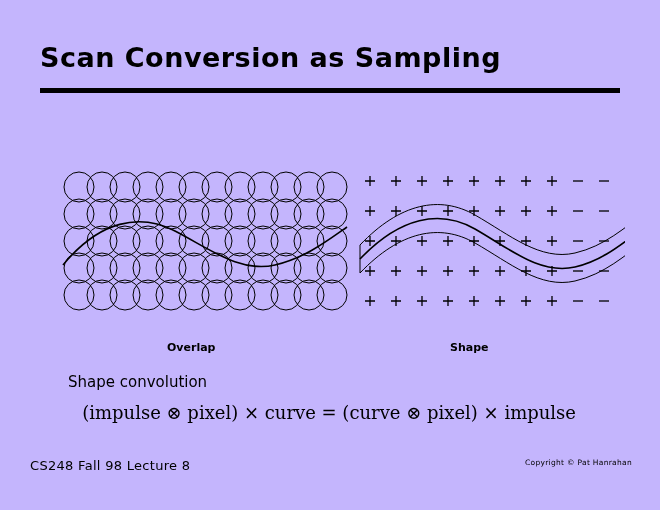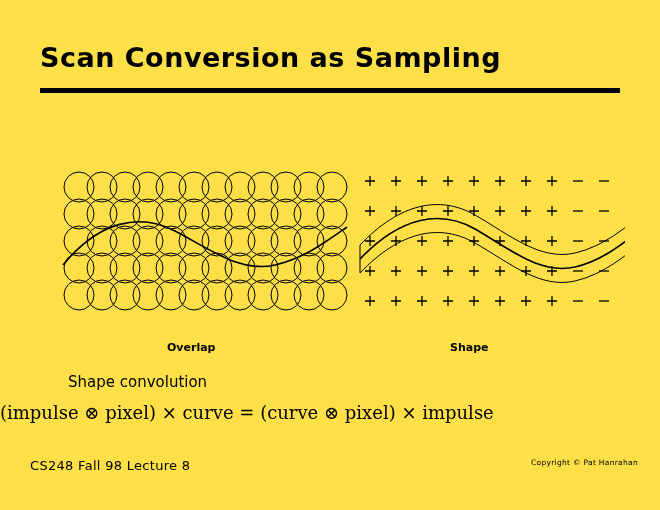--- a/index.html
+++ b/index.html
@@ -10,21 +10,21 @@
     width: 660px;
     height: 510px;
     background: #ffffff;
     font-family: "Liberation Sans", sans-serif;
     overflow: hidden;
   }
   .slide {
     position: relative;
     width: 660px;
     height: 510px;
-    background: #fde047;
+    background: #c4b5fd;
   }
   .slide-title {
     position: absolute;
     left: 40px;
     top: 42px;
     font-size: 27px;
     font-weight: bold;
     letter-spacing: 0.5px;
     color: #000000;
     font-family: "DejaVu Sans", sans-serif;
@@ -79,37 +79,37 @@
     font-size: 15px;
     font-weight: normal;
     color: #000000;
     font-family: "DejaVu Sans", sans-serif;
   }
   .equation {
     position: absolute;
     left: 0;
     top: 402px;
     width: 576px;
-    text-align: left;
+    text-align: right;
     font-size: 18px;
     color: #000000;
     font-family: "DejaVu Serif", serif;
   }
   .footer-left {
     position: absolute;
     left: 30px;
     top: 458px;
     font-size: 13px;
     color: #000000;
     font-family: "DejaVu Sans", sans-serif;
     letter-spacing: 0.3px;
   }
   .footer-right {
     position: absolute;
-    right: 22px;
+    right: 28px;
     top: 458px;
     font-size: 7.5px;
     color: #000000;
     font-family: "DejaVu Sans", sans-serif;
     letter-spacing: 0.3px;
   }
 </style>
 </head>
 <body>
 

